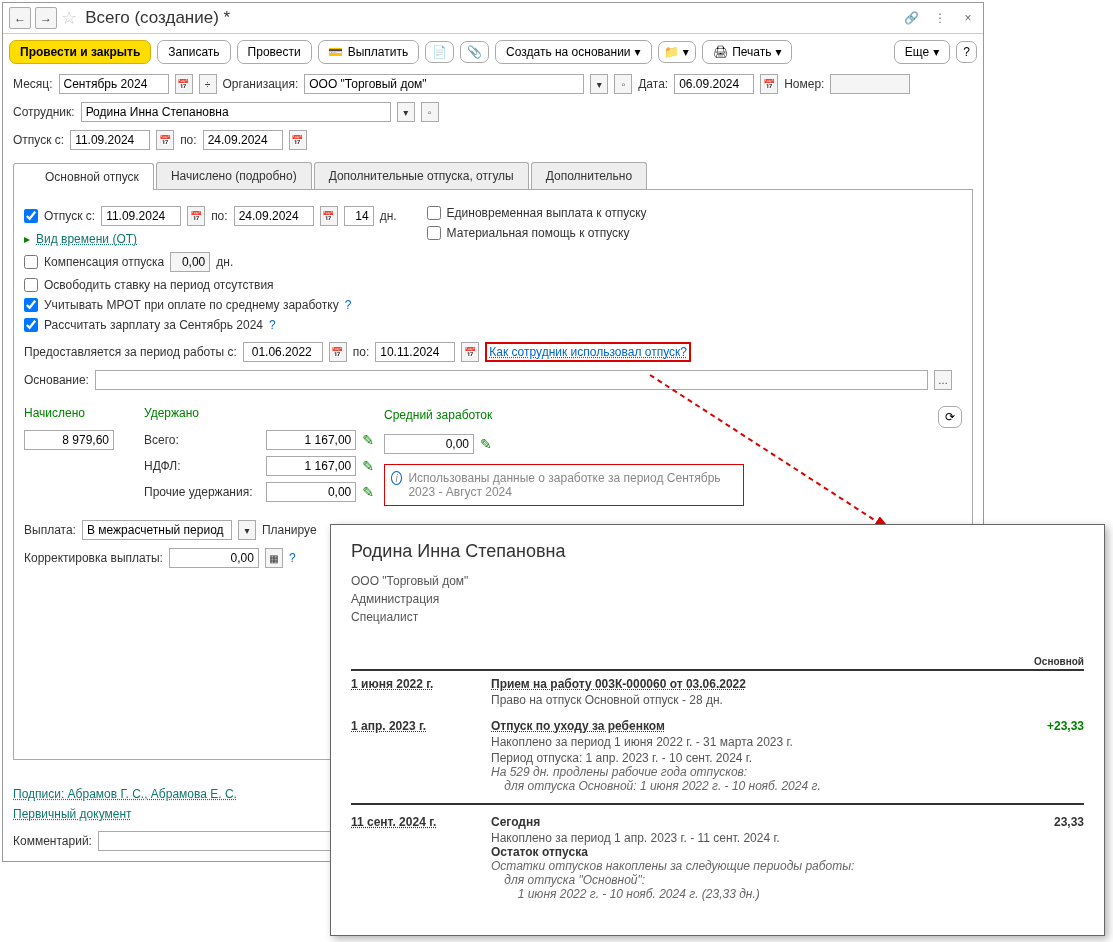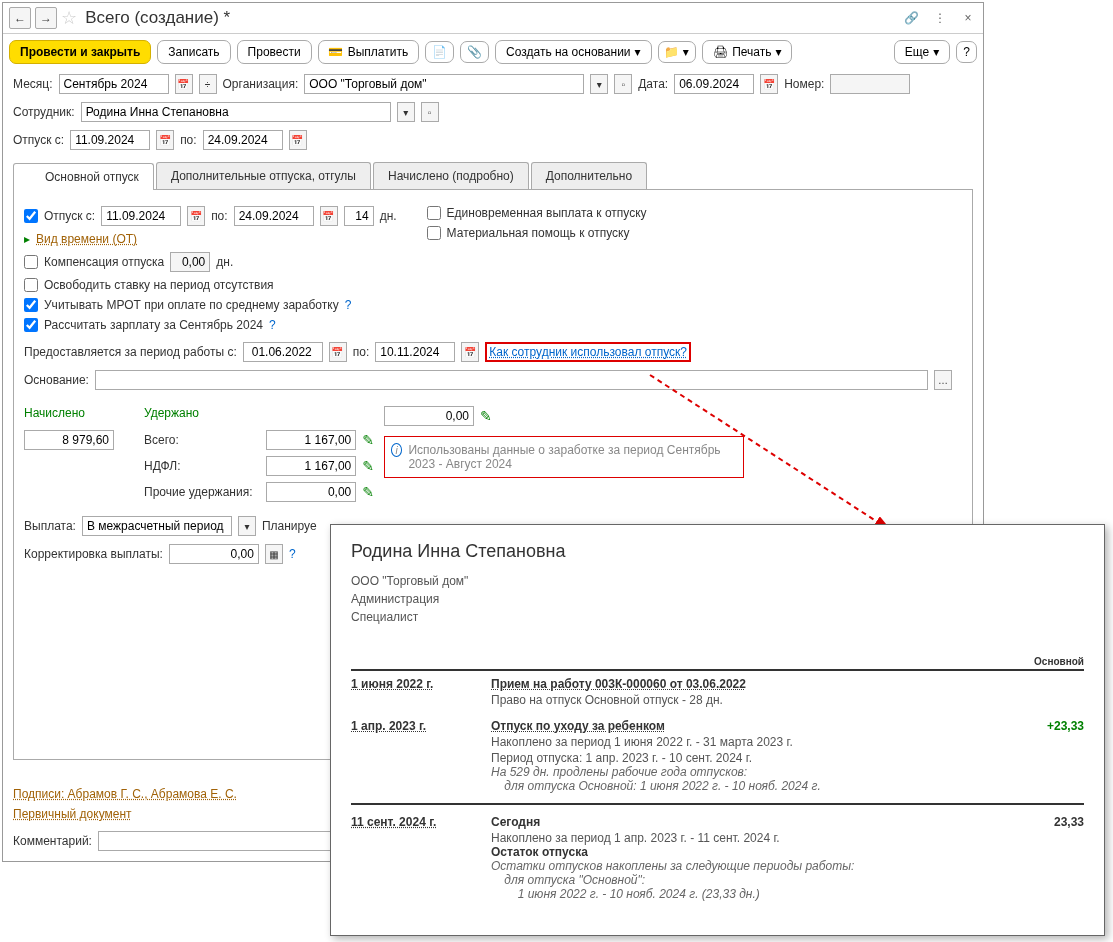--- a/index.html
+++ b/index.html
@@ -18,21 +18,21 @@
 .form-row label { white-space: nowrap; }
 .input { border: 1px solid #aaa; padding: 2px 4px; background: #fff; font-size: 12px; }
 .input-ro { background: #f5f5f5; }
 .select-btn { border: 1px solid #aaa; width: 18px; height: 20px; background: #f5f5f5; display: inline-flex; align-items: center; justify-content: center; cursor: pointer; font-size: 10px; }
 .tabs { display: flex; border-bottom: 1px solid #aaa; margin: 8px 10px 0; }
 .tab { padding: 6px 14px; border: 1px solid #aaa; border-bottom: none; background: #eee; cursor: pointer; margin-right: 2px; border-radius: 3px 3px 0 0; }
 .tab.active { background: #fff; position: relative; top: 1px; padding-left: 31px; }
 .tab-content { border: 1px solid #aaa; border-top: none; margin: 0 10px; padding: 10px; }
 .checkbox-row { display: flex; align-items: center; gap: 6px; margin: 6px 0; }
 input[type="checkbox"] { width: 14px; height: 14px; }
-.green-link { color: #a16207; text-decoration: underline dotted; cursor: pointer; }
+.green-link { color: #0f766e; text-decoration: underline dotted; cursor: pointer; }
 .blue-link { color: #0066cc; text-decoration: underline dotted; cursor: pointer; }
 .help-icon { color: #0066cc; cursor: pointer; }
 .section-col { display: flex; flex-direction: column; gap: 6px; }
 .section-header { color: #008000; font-weight: normal; margin-bottom: 4px; }
 .amount-input { text-align: right; width: 90px; }
 .pencil { color: #008000; cursor: pointer; font-size: 14px; }
 .info-box { border: 1px solid #d00; padding: 6px; display: flex; gap: 6px; align-items: flex-start; width: 360px; margin-top: 4px; }
 .info-icon { color: #0066cc; border: 1px solid #0066cc; border-radius: 50%; width: 14px; height: 14px; display: inline-flex; align-items: center; justify-content: center; font-size: 10px; font-style: italic; }
 .info-box span { color: #888; }
 .link-highlight { border: 2px solid #d00; padding: 1px 2px; }
@@ -115,22 +115,22 @@
     <label>Отпуск с:</label>
     <input class="input" style="width: 80px;" value="11.09.2024">
     <span class="select-btn">📅</span>
     <label>по:</label>
     <input class="input" style="width: 80px;" value="24.09.2024">
     <span class="select-btn">📅</span>
   </div>
 
   <div class="tabs">
     <div class="tab active">Основной отпуск</div>
+    <div class="tab">Начислено (подробно)</div>
     <div class="tab">Дополнительные отпуска, отгулы</div>
-    <div class="tab">Начислено (подробно)</div>
     <div class="tab">Дополнительно</div>
   </div>
 
   <div class="tab-content" style="height:570px; position:relative;">
     <div style="display:flex; gap:30px;">
       <div>
         <div class="checkbox-row">
           <input type="checkbox" checked="" style="">
           <label>Отпуск  с:</label>
           <input class="input" style="width: 80px;" value="11.09.2024">
@@ -217,20 +217,24 @@
         </div>
         <div style="display:flex;align-items:center;gap:6px;justify-content:space-between">
           <span>Прочие удержания:</span>
           <div style="display:flex;align-items:center;gap:6px">
               <input class="input amount-input" value="0,00" style="">
               <span class="pencil">✎</span>
             </div>
         </div>
       </div>
       <div class="section-col" style="flex:1">
+        <div style="display:flex;justify-content:space-between;align-items:center">
+          <div class="section-header">Средний заработок</div>
+          <button class="btn btn-small">⟳</button>
+        </div>
         <div style="display:flex;align-items:center;gap:6px">
           <input class="input amount-input" value="0,00" style="">
           <span class="pencil">✎</span>
         </div>
         <div class="info-box">
           <span class="info-icon">i</span>
           <span>Использованы данные о заработке за период Сентябрь 2023 - Август 2024</span>
         </div>
       </div>
     </div>

